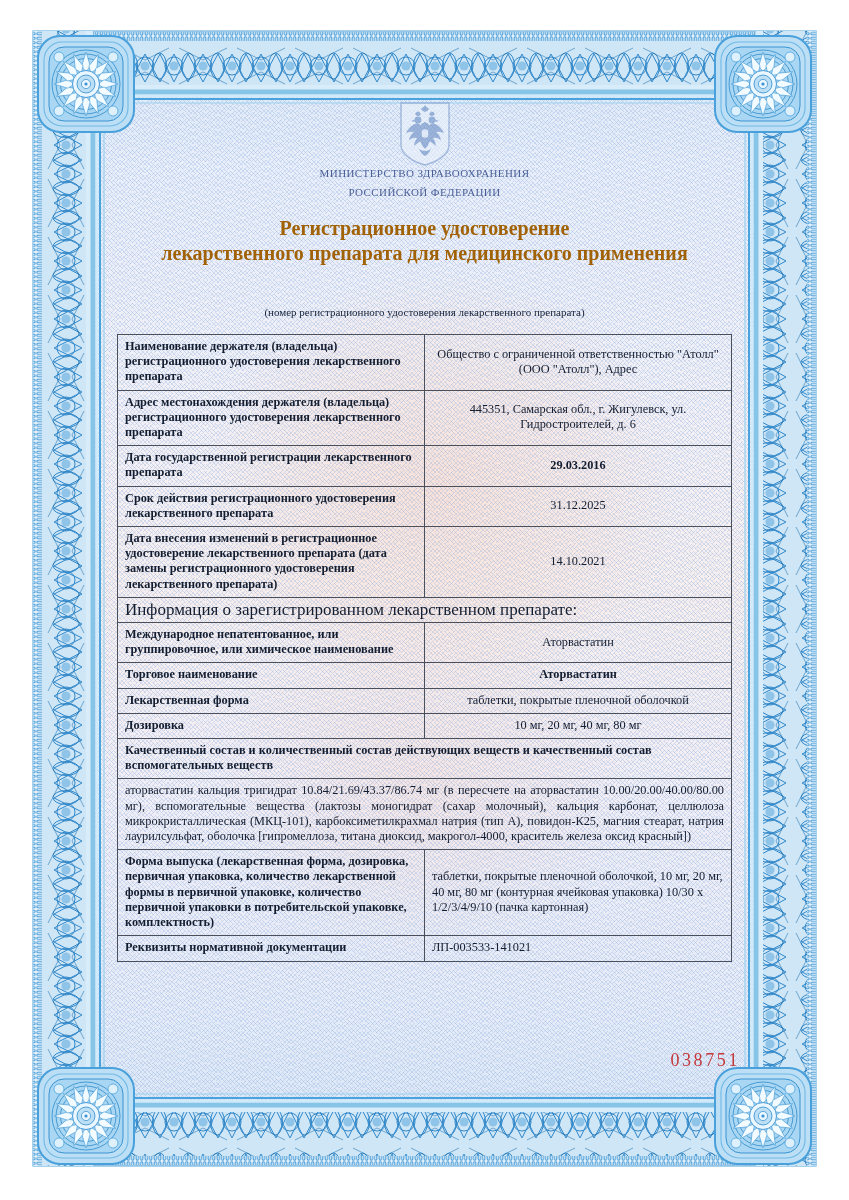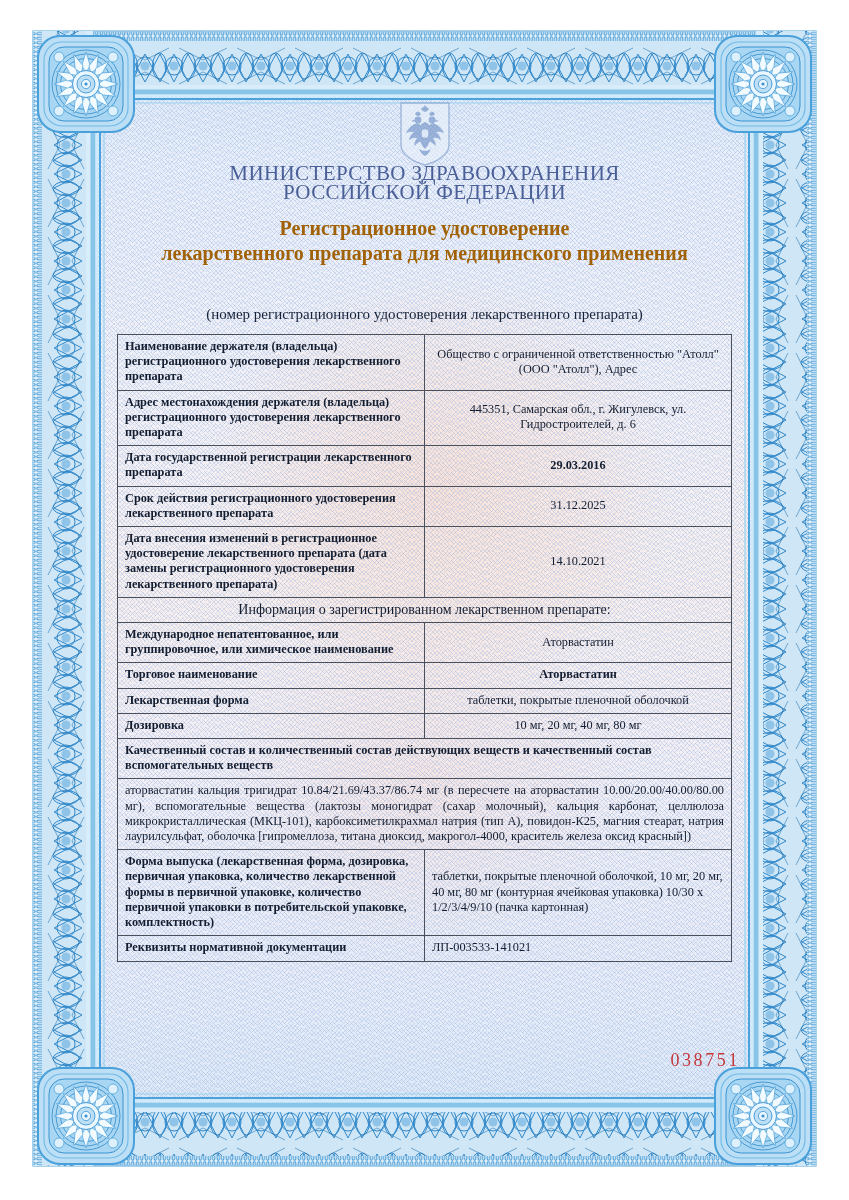--- a/index.html
+++ b/index.html
@@ -67,21 +67,21 @@
     height: 66px;
     opacity: 0.62;
   }
 
   .ministry {
     position: absolute;
     left: 0; right: 0;
     top: 164px;
     text-align: center;
     color: #4a5f97;
-    font-size: 21px;
+    font-size: 11px;
     line-height: 19px;
     letter-spacing: 0.4px;
     font-family: "Liberation Serif", "DejaVu Serif", serif;
   }
 
   .doc-title {
     position: absolute;
     left: 0; right: 0;
     top: 216px;
     text-align: center;
@@ -106,21 +106,21 @@
     border-bottom: 1.4px solid #1b2a44;
     padding-bottom: 0px;
     letter-spacing: 0.2px;
   }
   .regnum-caption {
     position: absolute;
     left: 0; right: 0;
     top: 306px;
     text-align: center;
     color: #16233a;
-    font-size: 15px;
+    font-size: 11px;
   }
 
   
   .tbl {
     position: absolute;
     left: 117px;
     top: 334px;
     width: 615px;
     border-collapse: collapse;
     table-layout: fixed;
@@ -140,23 +140,22 @@
   }
   .val {
     text-align: center;
   }
   .val.bold { font-weight: bold; }
   .full {
     font-weight: bold;
     text-align: left;
   }
   .center-head {
-    text-align: center;
     font-weight: normal;
-    font-size: 14px;
+    font-size: 17px;
     padding-top: 5px;
     padding-bottom: 5px;
     font-family: Liberation Serif, serif;
   }
   .para {
     text-align: justify;
     font-weight: normal;
     line-height: 15.6px;
     padding: 5px 8px 6px 8px;
   }

